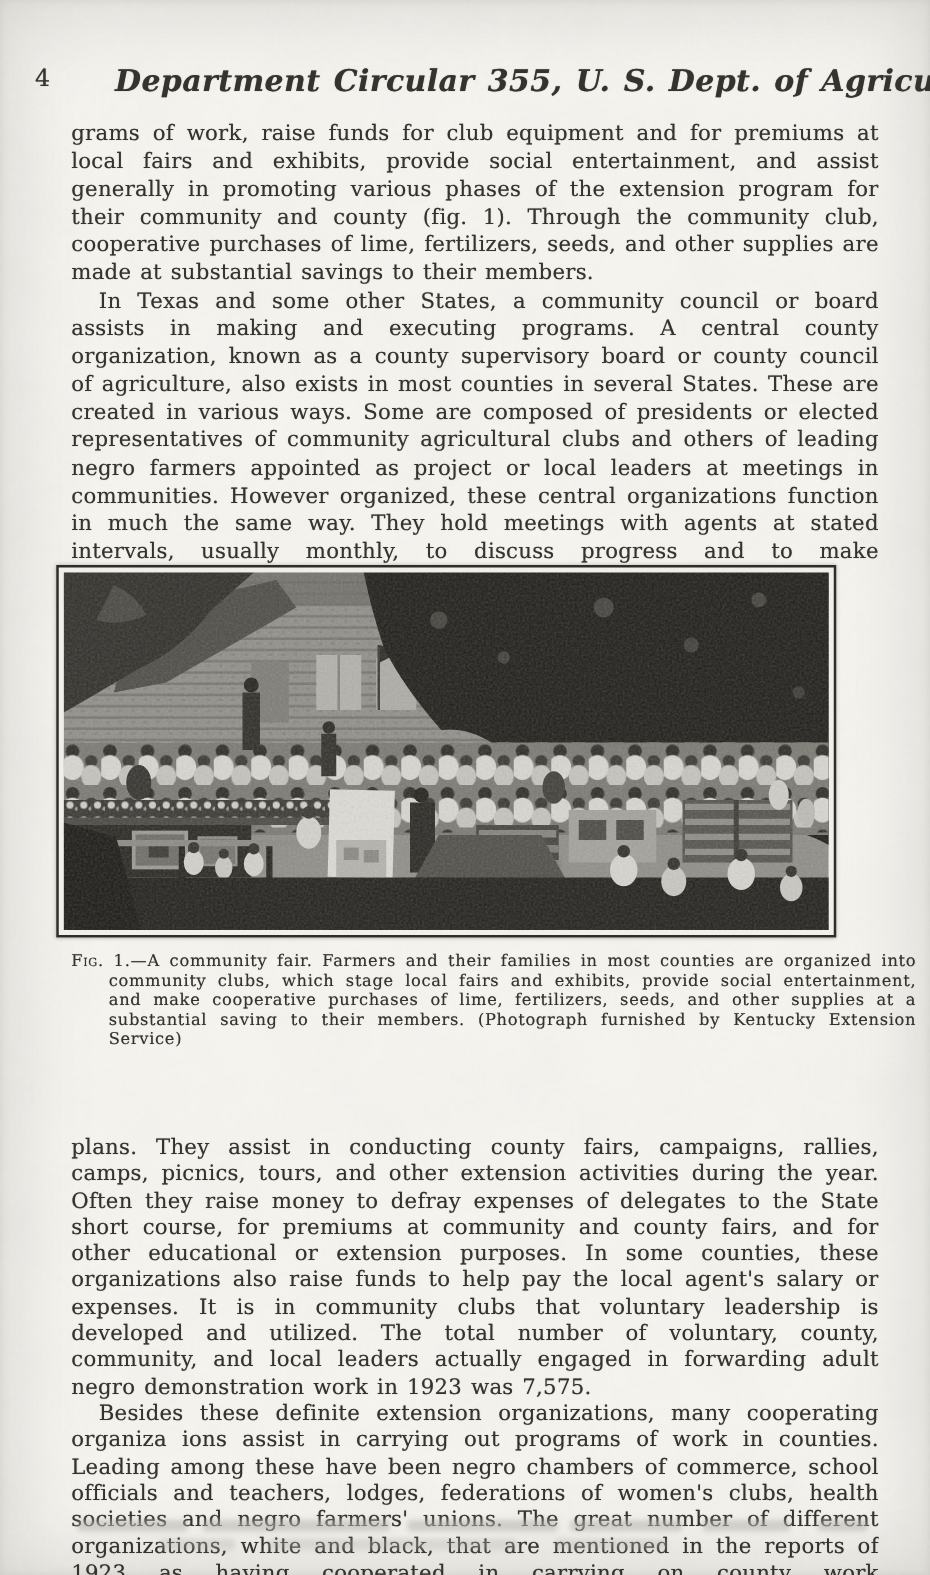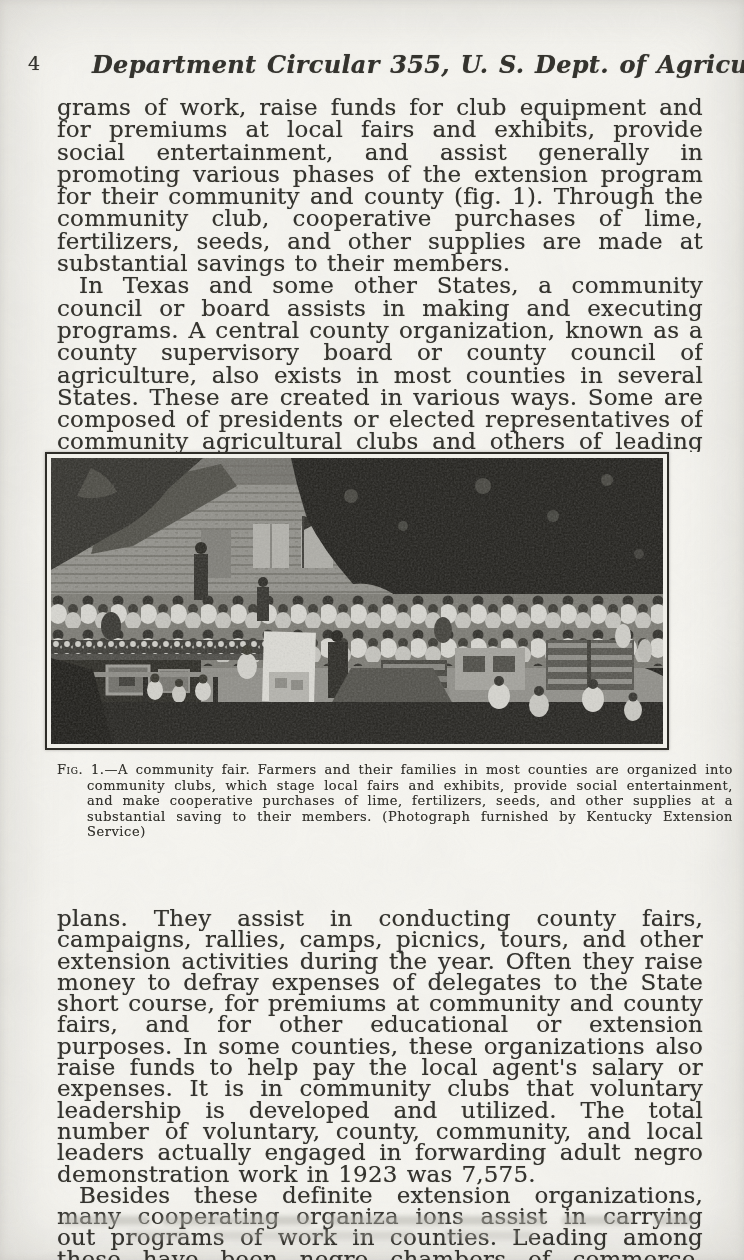--- a/index.html
+++ b/index.html
@@ -22,21 +22,21 @@
   .running-title{
     position:absolute;left:92px;top:50px;width:600px;
     font-size:24px;font-style:italic;font-weight:bold;
     letter-spacing:0.3px;word-spacing:2px;
     text-shadow:0 0 0.8px rgba(52,51,46,0.6);
     white-space:nowrap;
   }
 
   .textblock{
     position:absolute;left:57px;width:646px;
-    font-size:23px;line-height:22.3px;
+    font-size:17px;line-height:22.3px;
     text-align:justify;
     letter-spacing:0.2px;word-spacing:1.5px;
     text-shadow:0 0 0.7px rgba(52,51,46,0.55);
     overflow:hidden;
   }
   .textblock p{margin:0;padding:0;}
   .indent{text-indent:22px;}
   .runs-on{text-align-last:justify;}
   #block1{top:96px;height:356px;}
   #block2{top:908px;height:362px;line-height:21.3px;}

